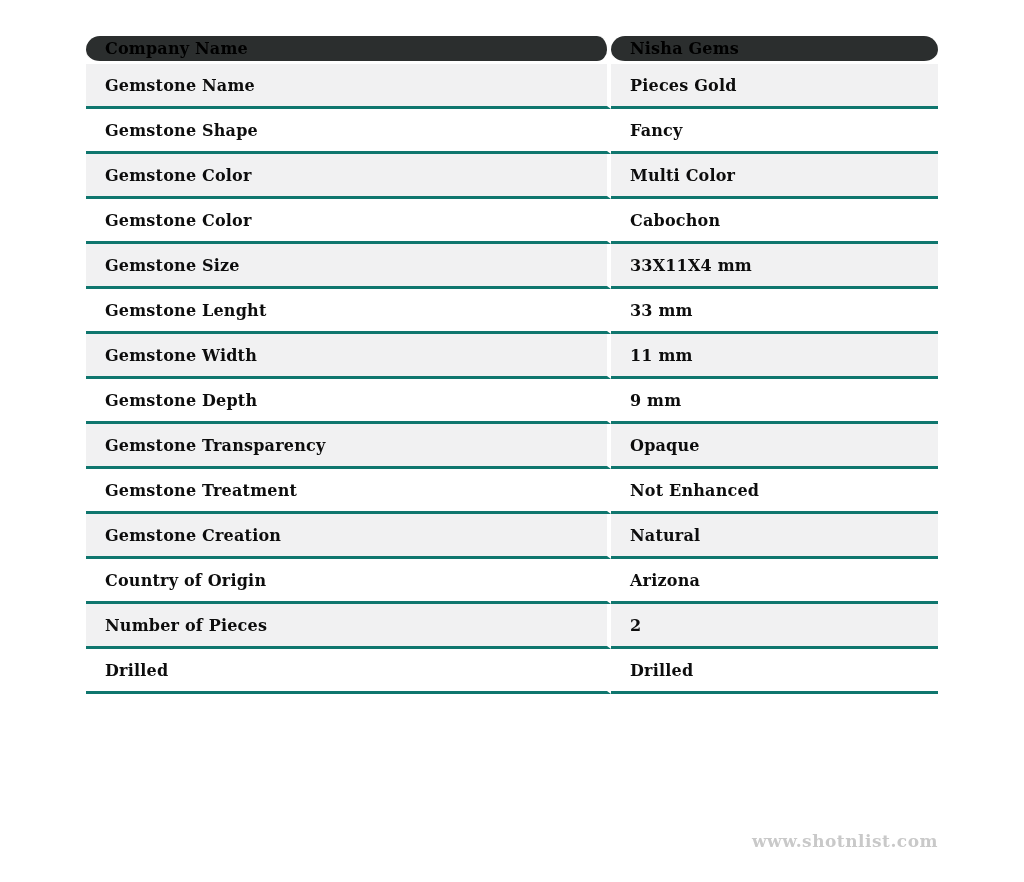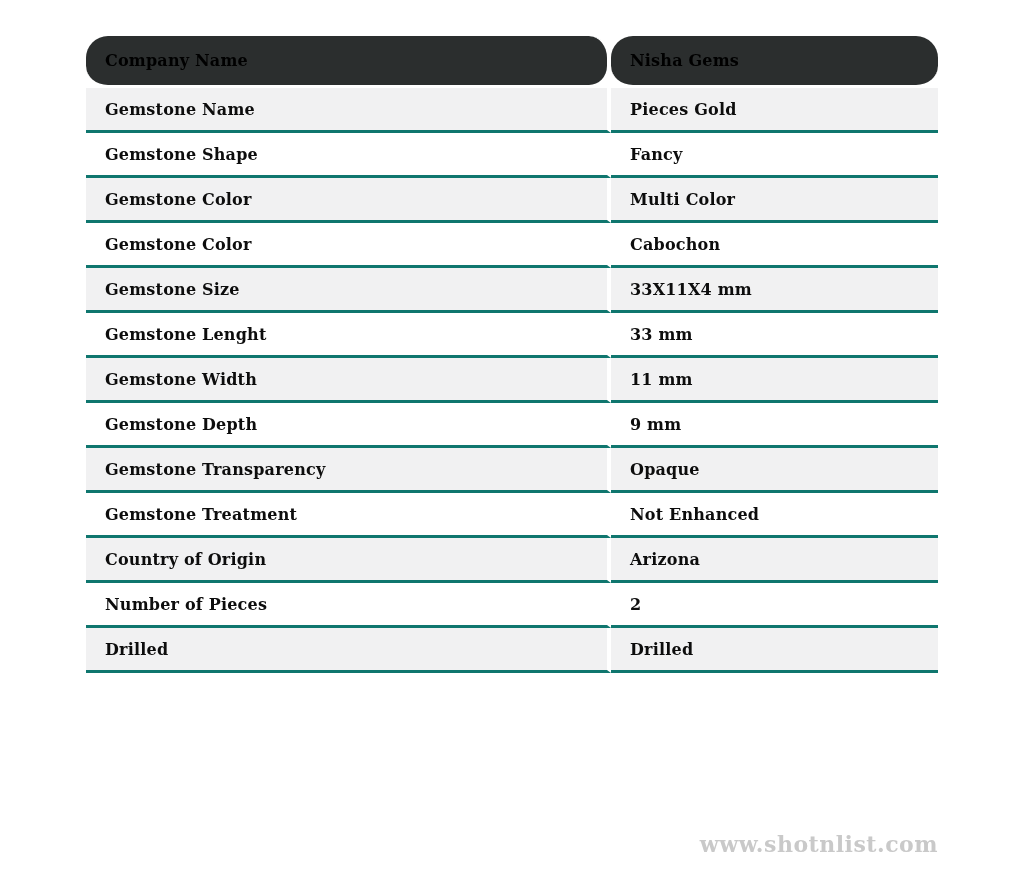--- a/index.html
+++ b/index.html
@@ -39,21 +39,21 @@
     vertical-align: middle;
     padding: 0 8px 0 19px;
     letter-spacing: 0.2px;
     box-sizing: border-box;
     overflow: hidden;
     white-space: nowrap;
   }
   .spec-table th {
     background: var(--header-bg, #2b2e2e);
     color: var(--header-text, #000000);
-    height: 52px;
+    height: 28px;
     border-bottom: 3px solid #ffffff;
     border-radius: 22px;
   }
   .spec-table td {
     height: 45px;
     color: var(--row-text, #0d0d0d);
     border-bottom: 3px solid #0f766e;
   }
   .spec-table th:first-child,
   .spec-table td:first-child {
@@ -61,21 +61,21 @@
   }
   .spec-table tbody tr:nth-child(odd) td { background: var(--row-alt-bg, #f1f1f2); }
   .spec-table tbody tr:nth-child(even) td { background: var(--row-bg, #ffffff); }
   .watermark {
     position: absolute;
     top: 831px;
     left: 86px;
     width: 852px;
     text-align: right;
     font-weight: 700;
-    font-size: 22px;
+    font-size: 17px;
     color: var(--watermark-color, #c9c9c9);
     letter-spacing: 0.5px;
   }
 </style>
 </head>
 <body>
 
 <div class="page">
 
   <div class="table-wrap">
@@ -135,20 +135,24 @@
   <tr>
     <td>Gemstone Transparency</td>
     <td>Opaque</td>
   </tr>
 
   <tr>
     <td>Gemstone Treatment</td>
     <td>Not Enhanced</td>
   </tr>
 
+  <tr>
+    <td>Gemstone Creation</td>
+    <td>Natural</td>
+  </tr>
 
   <tr>
     <td>Country of Origin</td>
     <td>Arizona</td>
   </tr>
 
   <tr>
     <td>Number of Pieces</td>
     <td>2</td>
   </tr>

